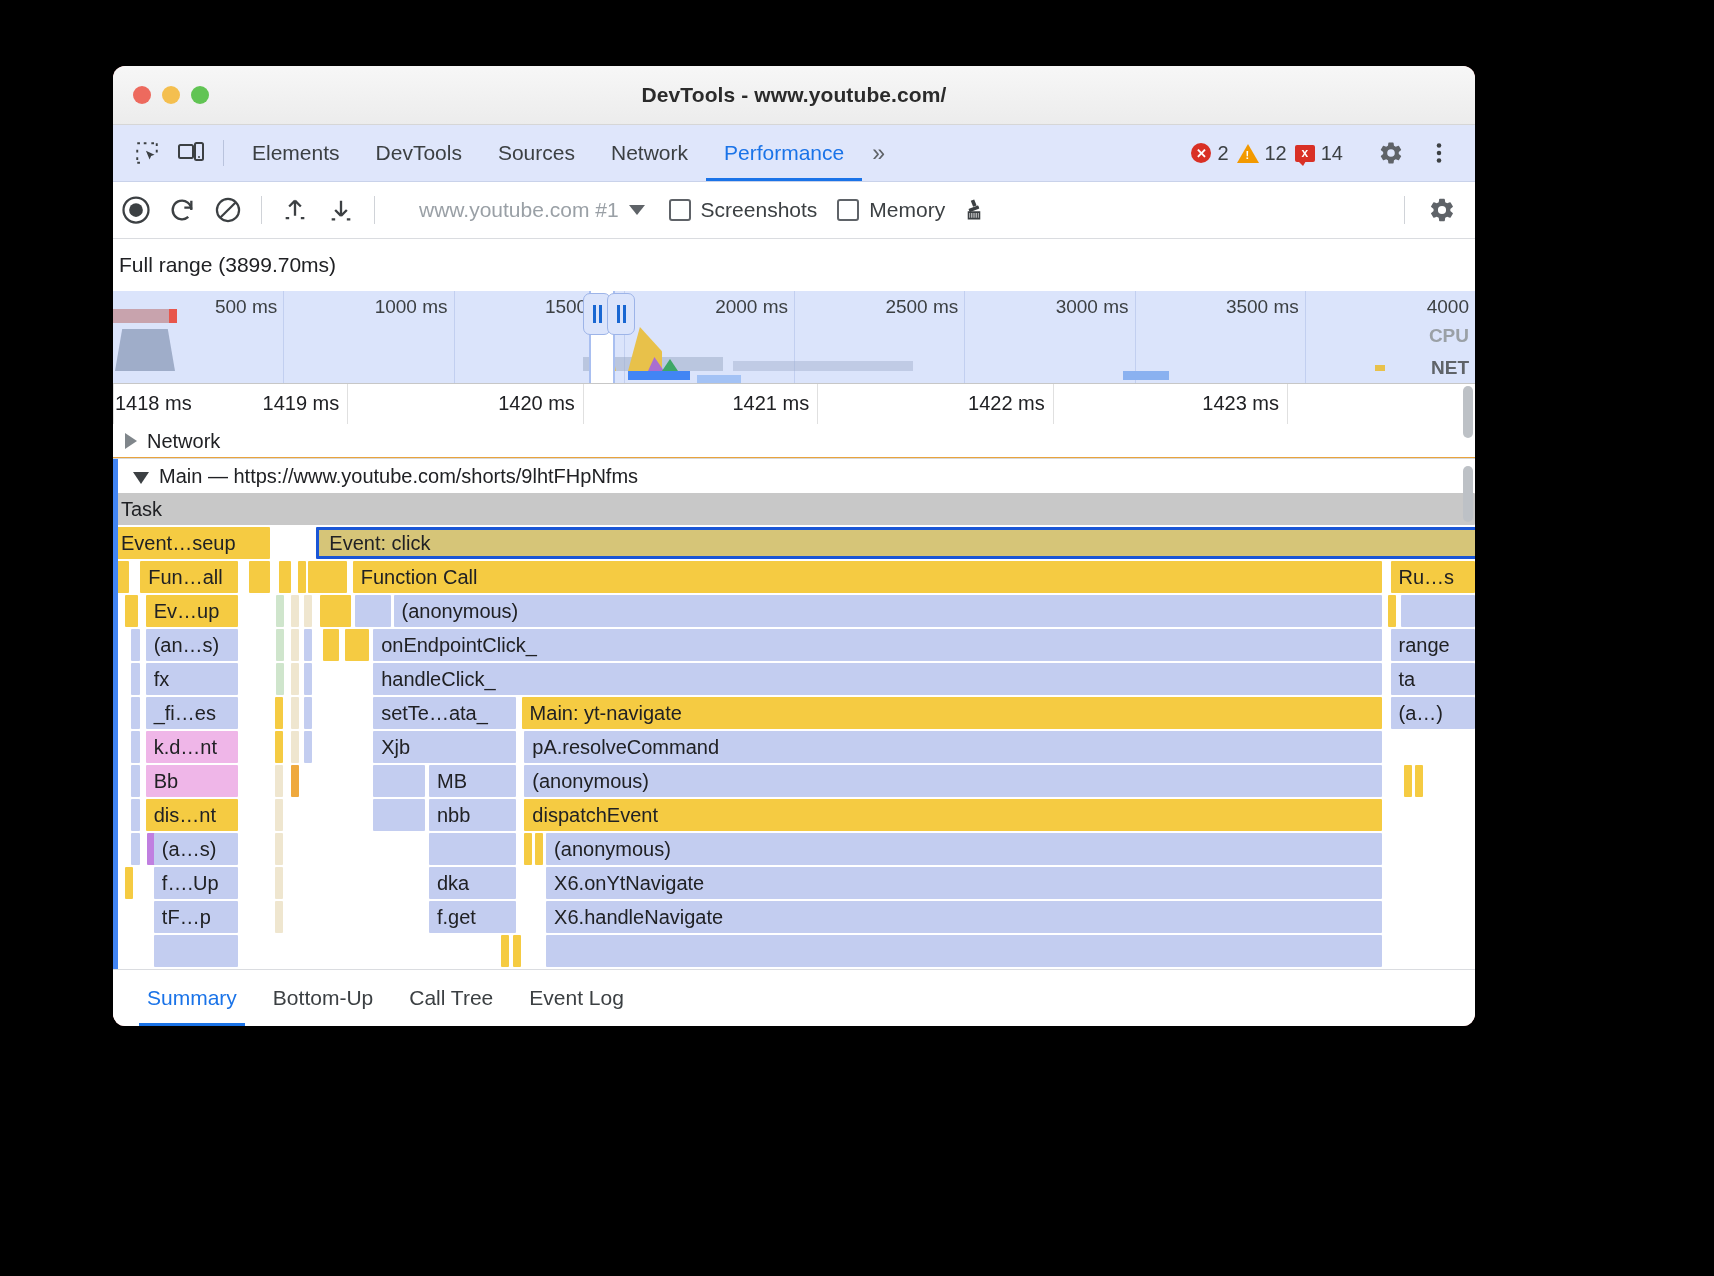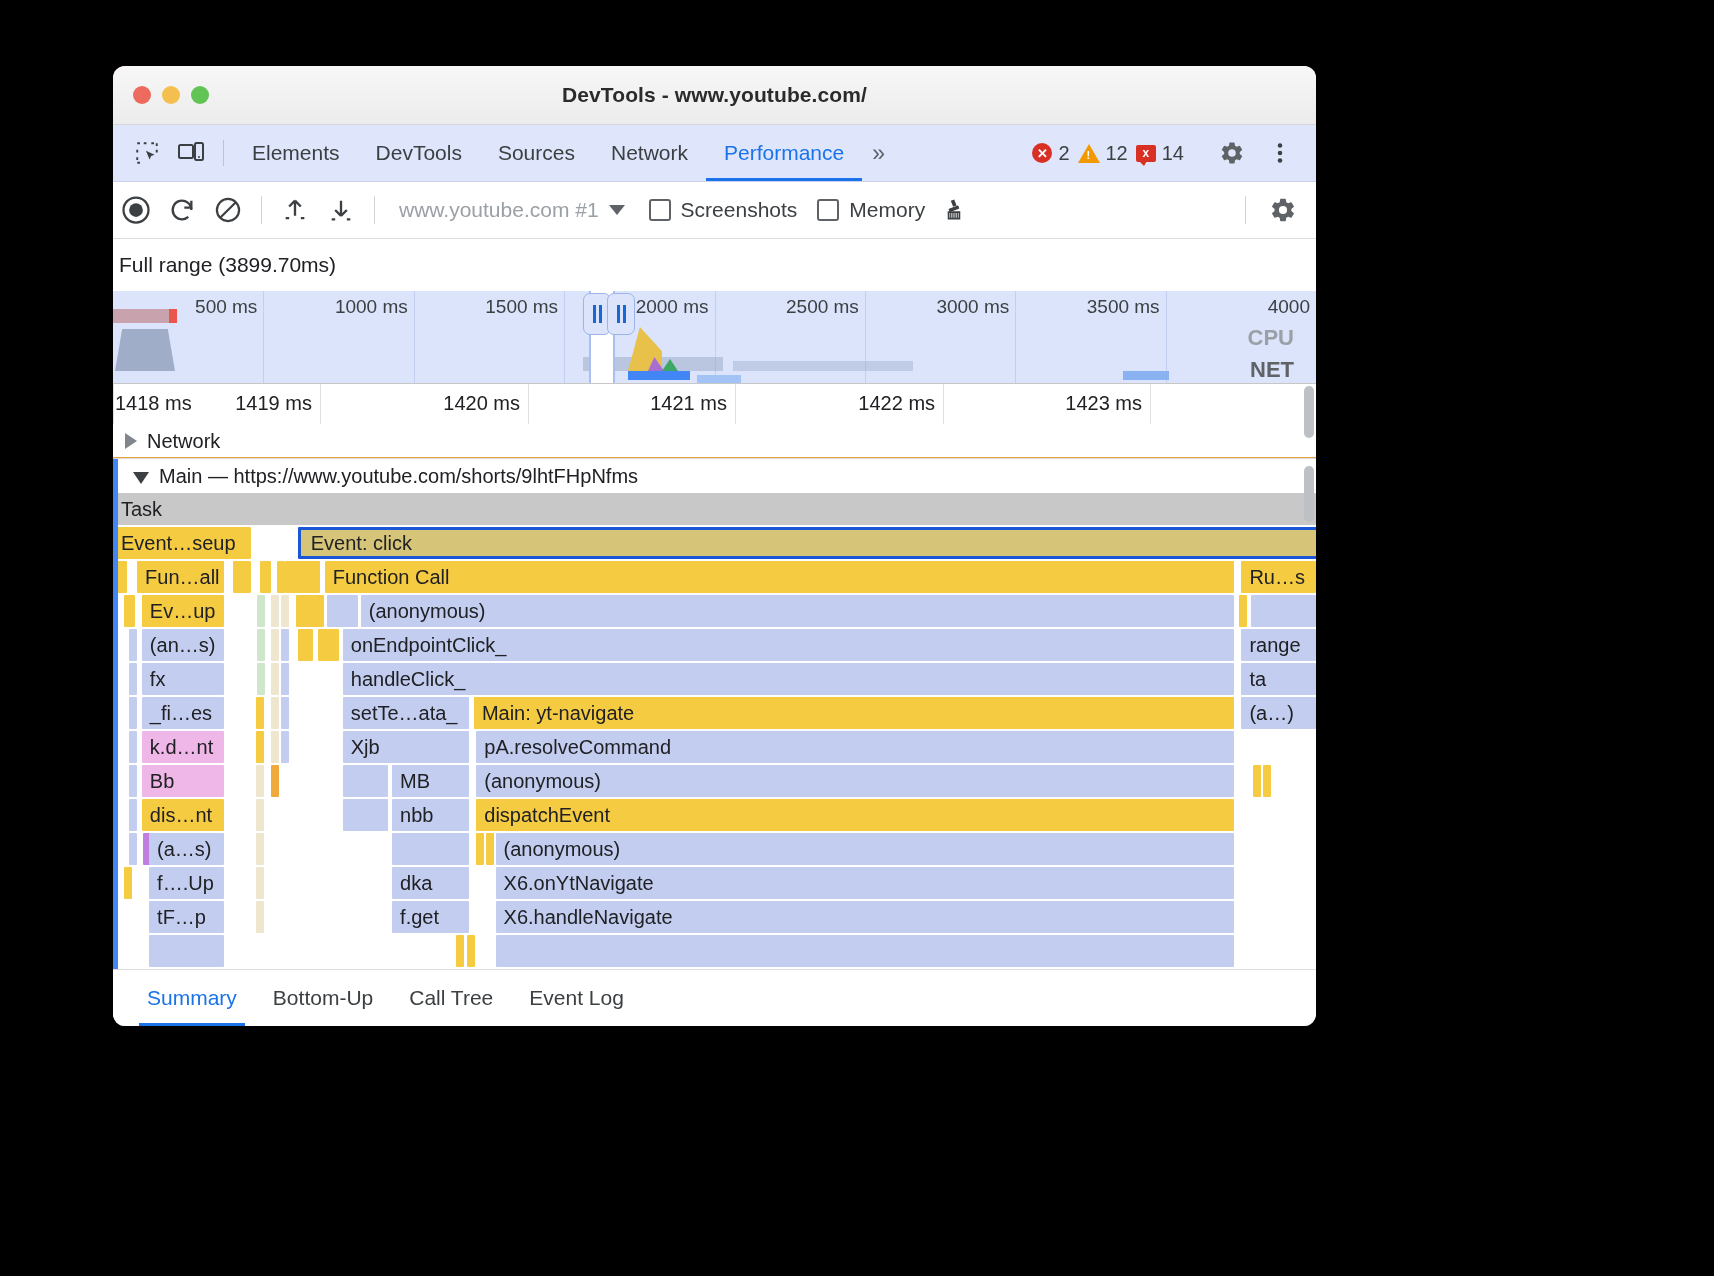--- a/index.html
+++ b/index.html
@@ -12,21 +12,21 @@
   #root {
     position: relative;
     width: 1714px; height: 1276px;
     background: #000;
   }
 
   
   .window {
     position: absolute;
     left: 113px; top: 66px;
-    width: 1203px; height: 960px;
+    width: 1362px; height: 960px;
     background: #fca5a5;
     border-radius: 12px;
     overflow: hidden;
     box-shadow: 0 6px 26px rgba(0,0,0,0.45);
     display: flex;
     flex-direction: column;
   }
 
   
   .titlebar {
@@ -135,21 +135,21 @@
   .pt-icon {
     width: 46px; height: 46px;
     display:flex;align-items:center;justify-content:center;
     color:#3c4043;
   }
   .pt-sep { width:1px;height:28px;background:#d0d3d8;margin:0 10px; }
   .pt-select {
     display:flex;align-items:center; gap: 10px;
     margin-left: 14px;
   }
-  .pt-select .val { font-size:21px; color:#9aa0a6; }
+  .pt-select .val { font-size:21px; color:#9aa0a6;margin-left:20px; }
   .caret { width:0;height:0;border-left:8px solid transparent;border-right:8px solid transparent;border-top:10px solid #5f6368; }
   .chk-grp { display:flex;align-items:center;gap:10px;margin-left:24px; }
   .chkbox {
     width:18px;height:18px;border:2px solid #5f6368;border-radius:3px;background:#fff;
   }
   .chk-lbl{font-size:21px;color:#3c4043;}
   .pt-spacer{flex:1;}
   .pt-divider{width:1px;height:28px;background:#d0d3d8;margin-right:14px;}
 
   
@@ -174,21 +174,21 @@
     position:absolute; top:0; bottom:0; width:1px; background:#c2cff0;
   }
   .ov-lbl {
     position:absolute; top:5px;
     font-size:19px; color:#3c4043;
     transform: translateX(-100%);
     padding-right:6px;
     white-space:nowrap;
   }
   .ov-right-lbl{
-    position:absolute; right:22px; font-size:22px; color:#3c4043; white-space:nowrap;
+    position:absolute; right:6px; font-size:19px; color:#3c4043; white-space:nowrap;
   }
   .ov-cpu-lbl{ top: 34px; color:#9aa0a6; font-weight:bold; }
   .ov-net-lbl{ top: 66px; color:#5f6368; font-weight:bold; }
 
   .ov-window {
     position:absolute; top:0; bottom:0;
     background:#fff;
     border-left:2px solid #a9bff0;
     border-right:2px solid #a9bff0;
   }

